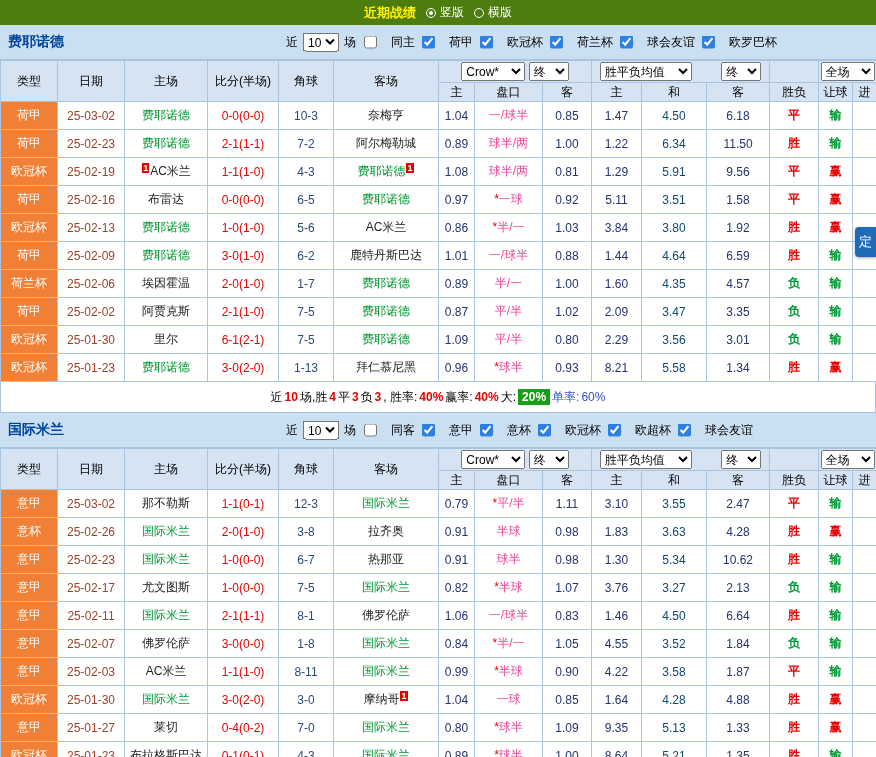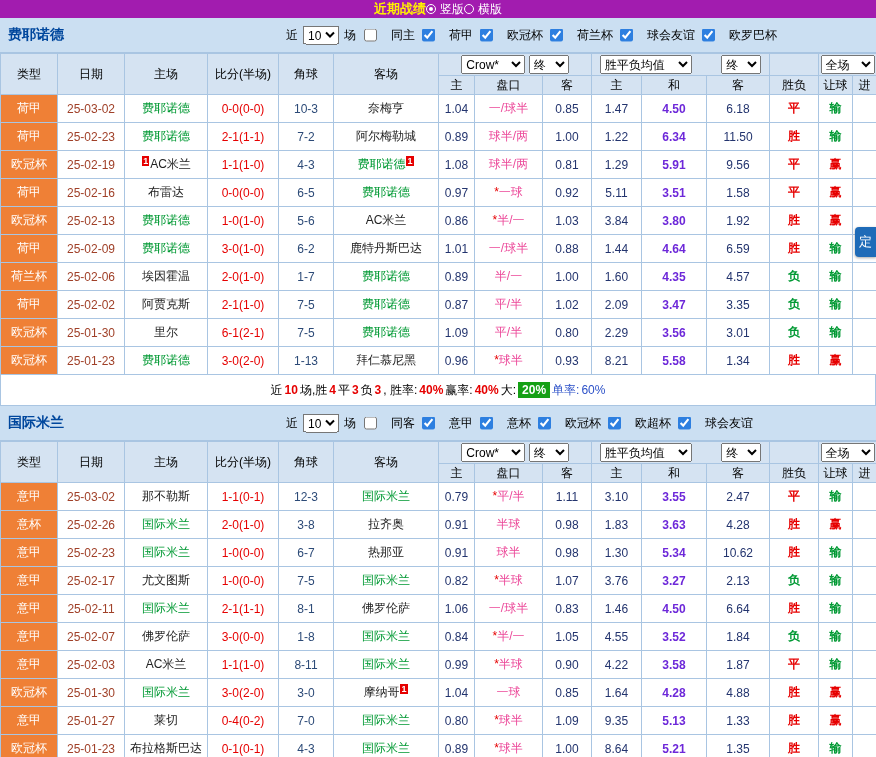--- a/index.html
+++ b/index.html
@@ -4,21 +4,21 @@
 <style>
   * { box-sizing: border-box; }
   html,body { margin:0; padding:0; }
   body {
     width:876px; height:757px; overflow:hidden; position:relative;
     font-family:"Liberation Sans","DejaVu Sans",sans-serif; font-size:12px; background:#fff;
   }
   .page { width:876px; height:757px; overflow:hidden; position:relative; }
 
   
-  .topbar { height:18px; background:#a21caf; display:flex; align-items:center; justify-content:center; color:#fff; }
+  .topbar { height:25px; background:#4d7c0f; display:flex; align-items:center; justify-content:center; gap:10px; color:#fff; }
   .topbar-title { color:#FFF000; font-weight:bold; font-size:13px; }
   .radio-opt { display:inline-flex; align-items:center; gap:4px; cursor:pointer; color:#fff; }
   .radio { width:10px; height:10px; border:1px solid #fff; border-radius:50%; display:inline-block; position:relative; }
   .radio.sel::after { content:""; position:absolute; left:2px; top:2px; width:4px; height:4px; background:#fff; border-radius:50%; }
 
   
   .band { height:35px; background:#CBDFF2; position:relative; display:flex; align-items:center; border-bottom:1px solid #A9C5E2; }
   .team-name { margin-left:8px; font-size:14px; font-weight:bold; color:#00479D; }
   .filters { position:absolute; left:283px; top:50%; transform:translateY(-50%); display:flex; align-items:center; white-space:nowrap; }
   .filters .lbl { margin:0 3px; color:#000; }
@@ -36,21 +36,21 @@
   .selcell select { font-size:12px; height:19px; vertical-align:middle; }
   .s-crow { width:64px; } .s-final { width:40px; } .s-avg { width:92px; margin-right:26px; } .s-scope { width:54px; }
 
   td.c-type { background:#EF8036; color:#fff; }
   td.c-date { color:#A04028;margin-top:34px; }
   td.c-score { color:#E60000; }
   td.c-corner { color:#2C4A77;margin-left:10px; }
   .team-n { color:#222; cursor:pointer; }
   .team-n.focus { color:#009933; }
   td.c-odds { color:#23346E; }
-  td.c-draw { color:#6d28d9;font-weight:bold; }
+  td.c-draw { color:#0c4a6e; }
   .c-hcap { color:#ec4899; }
   .star { color:#E60000; }
   td.t-red { color:#E60000; font-weight:bold; }
   td.t-green { color:#009933; font-weight:bold; }
   .redcard { display:inline-block; background:#E60000; color:#fff; font-size:9px; line-height:10px; padding:0 1px; margin:0 1px; position:relative; top:-4px; font-weight:bold; }
 
   
   .summary { height:31px; display:flex; align-items:center; justify-content:center; border:1px solid #A9C5E2; border-top:none; background:#fff; }
   .summary span { margin:0 1px; }
   .sum-black { color:#000; }

